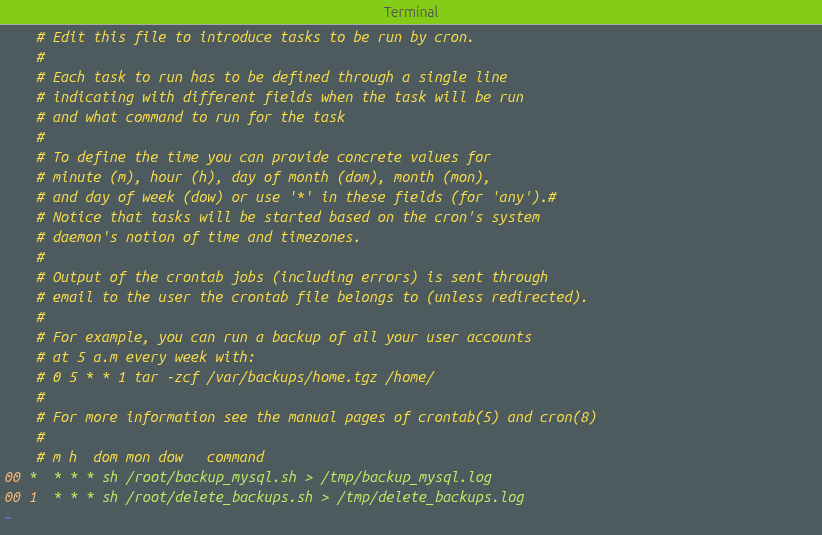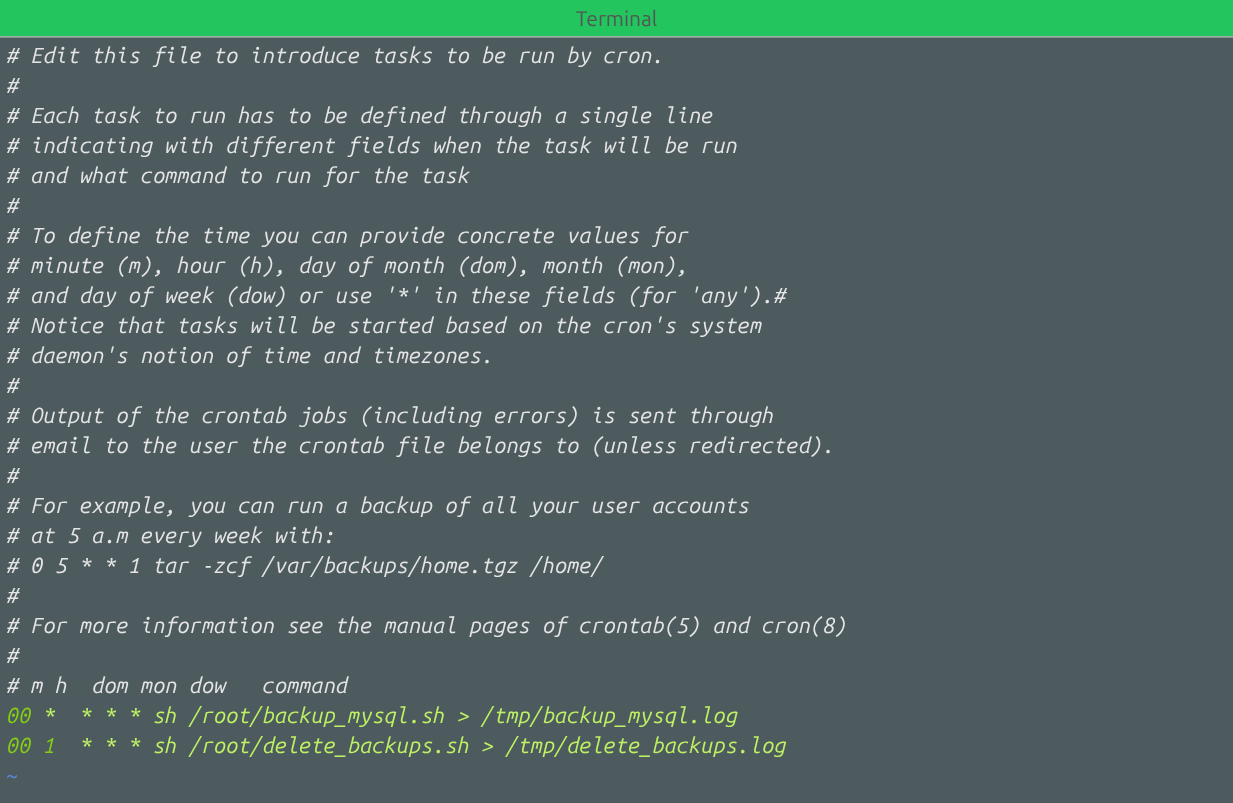--- a/index.html
+++ b/index.html
@@ -8,44 +8,44 @@
       box-sizing: border-box;
     }
     body {
       font-family: "Ubuntu Mono", "DejaVu Sans Mono", monospace;
       background: #4d5a5e;
       width: 822px;
       height: 535px;
       overflow: hidden;
     }
     .title-bar {
-      background: #22c55e;
+      background: #84cc16;
       color: #555;
       font-family: "Ubuntu", sans-serif;
       font-size: 14px;
       font-weight: normal;
       text-align: center;
       padding: 4px 0;
       height: 25px;
       line-height: 17px;
       border-bottom: 1px solid #aaa;
     }
     .terminal {
       padding: 2px 4px;
       font-size: 14.5px;
       line-height: 20px;
       white-space: pre;
       font-style: italic;
     }
     .line {
       display: block;
     }
-    .teal { color: #e5e5e5; }
+    .teal { color: #fde047; margin-left: 32px; }
     .yellow { color: #bef264; }
-    .magenta { color: #84cc16; }
+    .magenta { color: #fdba74; }
     .tilde { color: #5a8ae0; font-style: normal; }
   </style>
 </head>
 <body>
 
 <div class="title-bar">
   <span>Terminal</span>
 </div>
 <div class="terminal"><span class="line"><span class="teal"># Edit this file to introduce tasks to be run by cron.</span></span><span class="line"><span class="teal">#</span></span><span class="line"><span class="teal"># Each task to run has to be defined through a single line</span></span><span class="line"><span class="teal"># indicating with different fields when the task will be run</span></span><span class="line"><span class="teal"># and what command to run for the task</span></span><span class="line"><span class="teal">#</span></span><span class="line"><span class="teal"># To define the time you can provide concrete values for</span></span><span class="line"><span class="teal"># minute (m), hour (h), day of month (dom), month (mon),</span></span><span class="line"><span class="teal"># and day of week (dow) or use '*' in these fields (for 'any').#</span></span><span class="line"><span class="teal"># Notice that tasks will be started based on the cron's system</span></span><span class="line"><span class="teal"># daemon's notion of time and timezones.</span></span><span class="line"><span class="teal">#</span></span><span class="line"><span class="teal"># Output of the crontab jobs (including errors) is sent through</span></span><span class="line"><span class="teal"># email to the user the crontab file belongs to (unless redirected).</span></span><span class="line"><span class="teal">#</span></span><span class="line"><span class="teal"># For example, you can run a backup of all your user accounts</span></span><span class="line"><span class="teal"># at 5 a.m every week with:</span></span><span class="line"><span class="teal"># 0 5 * * 1 tar -zcf /var/backups/home.tgz /home/</span></span><span class="line"><span class="teal">#</span></span><span class="line"><span class="teal"># For more information see the manual pages of crontab(5) and cron(8)</span></span><span class="line"><span class="teal">#</span></span><span class="line"><span class="teal"># m h  dom mon dow   command</span></span><span class="line"><span class="magenta">00</span><span class="yellow"> *  * * * sh /root/backup_mysql.sh &gt; /tmp/backup_mysql.log</span></span><span class="line"><span class="magenta">00</span><span class="yellow"> </span><span class="magenta">1</span><span class="yellow">  * * * sh /root/delete_backups.sh &gt; /tmp/delete_backups.log</span></span><span class="line"><span class="tilde">~</span></span></div>
 

